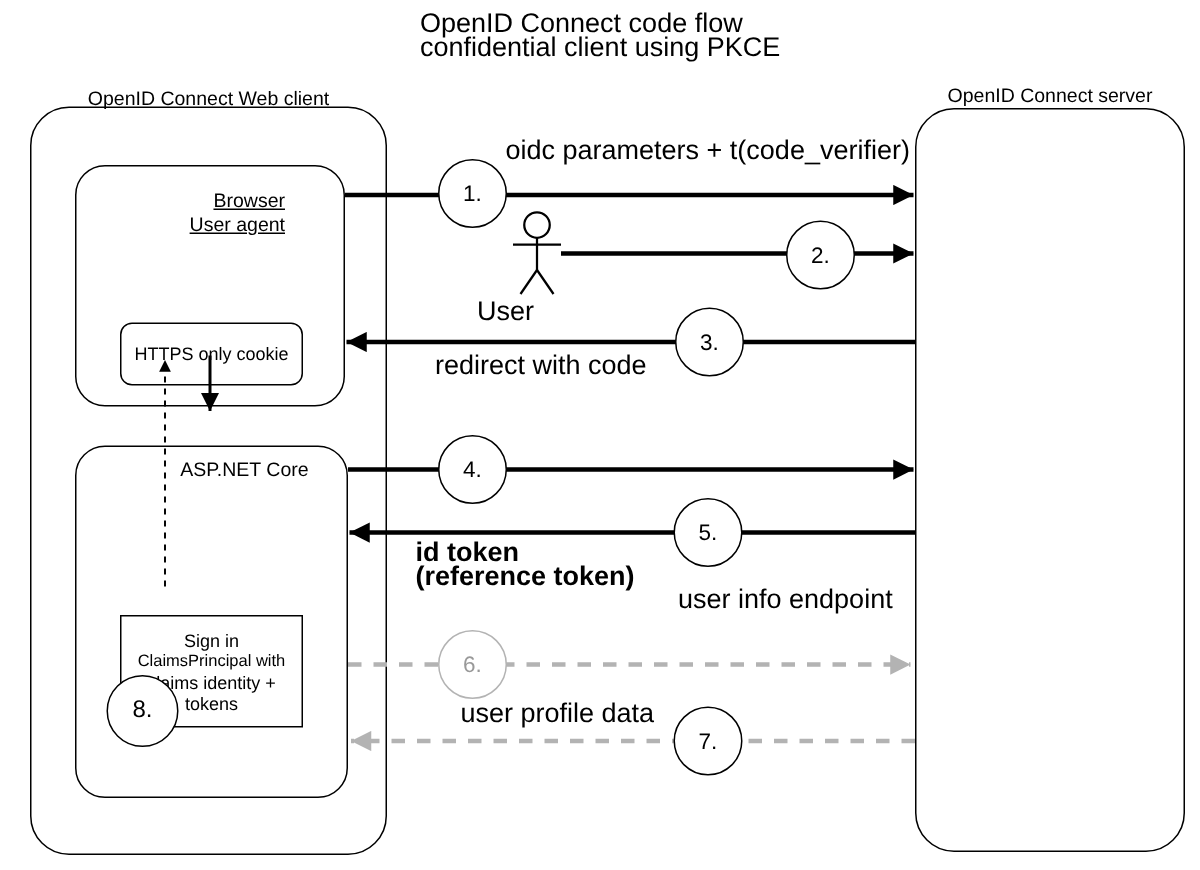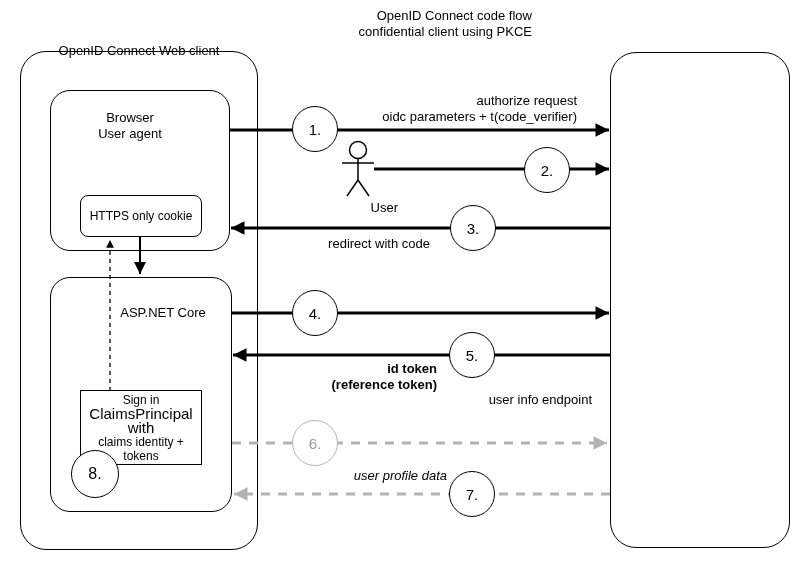--- a/index.html
+++ b/index.html
@@ -1,44 +1,44 @@
 <!DOCTYPE html>
 <html><head>
 <meta charset="utf-8">
 <style>
   html,body{margin:0;padding:0;background:#fff;}
   .canvas{
     position:relative;width:800px;height:580px;background:#fff;
     font-family:"Liberation Sans",sans-serif;color:#000;overflow:hidden;
   }
-  .box{position:absolute;background:#fff;border:1px solid #000;z-index:1;box-sizing:border-box;}
+  .box{position:absolute;background:#fff;border:1px solid #000;z-index:1;box-sizing:border-box;margin-top:20px;}
   #client-box{left:20px;top:51px;width:238px;height:499px;border-radius:26px;}
   #server-box{left:610px;top:52px;width:180px;height:496px;border-radius:26px;}
   #browser-box{left:50px;top:90px;width:180px;height:161px;border-radius:20px;}
   #aspnet-box{left:50px;top:277px;width:182px;height:235px;border-radius:20px;}
   #cookie-box{left:80px;top:195px;width:122px;height:42px;border-radius:8px;
     display:flex;align-items:center;justify-content:center;font-size:12px;z-index:2;}
   #signin-box{left:80px;top:390px;width:122px;height:75px;border-radius:0;
     display:flex;flex-direction:column;align-items:center;justify-content:center;
     font-size:12px;line-height:14px;text-align:center;z-index:2;}
-  #signin-box .small{font-size:15px;}
+  #signin-box .small{font-size:11px;}
   .box-label{position:absolute;font-size:13px;text-align:center;z-index:2;}
-  #client-label{left:20px;top:43px;width:238px;}
+  #client-label{left:20px;top:58px;width:238px;}
   #server-label{left:610px;top:56px;width:180px;}
-  #browser-label{left:70px;top:110px;width:120px;text-align:center;line-height:16px;}
+  #browser-label{left:70px;top:126px;width:120px;text-align:right;line-height:16px;text-decoration:underline;}
   #aspnet-label{left:103px;top:305px;width:120px;}
   svg.overlay{position:absolute;left:0;top:0;z-index:3;pointer-events:none;}
-  .msg{position:absolute;font-size:13px;line-height:15.5px;text-align:right;z-index:4;white-space:nowrap;}
+  .msg{position:absolute;font-size:18px;line-height:15.5px;text-align:left;z-index:4;white-space:nowrap;}
   #msg1{left:337px;top:93px;width:240px;}
   #msg2{left:335px;top:147px;width:240px;}
   #msg3{left:290px;top:236px;width:140px;}
   #msg4{left:326px;top:277px;width:240px;}
   #msg5{left:277px;top:361px;width:160px;font-weight:bold;}
   #msg6{left:452px;top:392px;width:140px;}
-  #msg7{left:307px;top:468px;width:140px;font-style:italic;}
+  #msg7{left:307px;top:468px;width:140px;}
   #title{left:280px;top:8px;width:252px;}
   #user-label{left:318px;top:200px;width:80px;}
   .step-circle{
     position:absolute;width:46px;height:46px;border:1.5px solid #000;border-radius:50%;
     background:#fff;display:flex;align-items:center;justify-content:center;
     font-size:15px;z-index:5;box-sizing:border-box;
   }
   #c1{left:292px;top:106px;}
   #c2{left:524px;top:147px;}
   #c3{left:450px;top:205px;}
@@ -59,20 +59,21 @@
   <div class="box" id="aspnet-box"></div>
   <div class="box" id="cookie-box">HTTPS only cookie</div>
   <div class="box" id="signin-box">
     <div>Sign in</div>
     <div class="small">ClaimsPrincipal with</div>
     <div>claims identity +</div>
     <div>tokens</div>
   </div>
 
   <div class="box-label" id="client-label">OpenID Connect Web client</div>
+  <div class="box-label" id="server-label">OpenID Connect server</div>
   <div class="box-label" id="browser-label">
     <div>Browser</div>
     <div>User agent</div>
   </div>
   <div class="box-label" id="aspnet-label">ASP.NET Core</div>
 
   <svg class="overlay" width="800" height="580">
     <defs>
       <marker id="mBlack" viewBox="0 0 10 10" refX="10" refY="5" markerWidth="5.5" markerHeight="4.5" orient="auto">
         <path d="M0,0 L10,5 L0,10 z" fill="#000000"></path>
@@ -104,21 +105,20 @@
       <line x1="358" y1="180" x2="369" y2="196"></line>
     </g>
   </svg>
 
   <div class="msg" id="title">
     <div>OpenID Connect code flow</div>
     <div>confidential client using PKCE</div>
   </div>
 
   <div class="msg" id="msg1">
-    <div>authorize request</div>
     <div>oidc parameters + t(code_verifier)</div>
   </div>
   <div class="msg" id="msg3">redirect with code</div>
   <div class="msg" id="msg5">
     <div>id token</div>
     <div>(reference token)</div>
   </div>
   <div class="msg" id="msg6">user info endpoint</div>
   <div class="msg" id="msg7">user profile data</div>
   <div class="msg" id="user-label">User</div>

